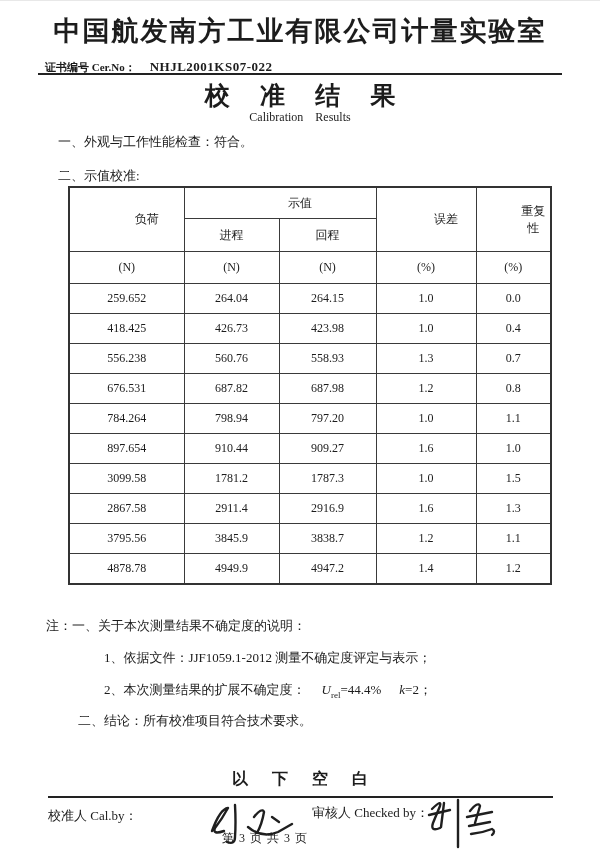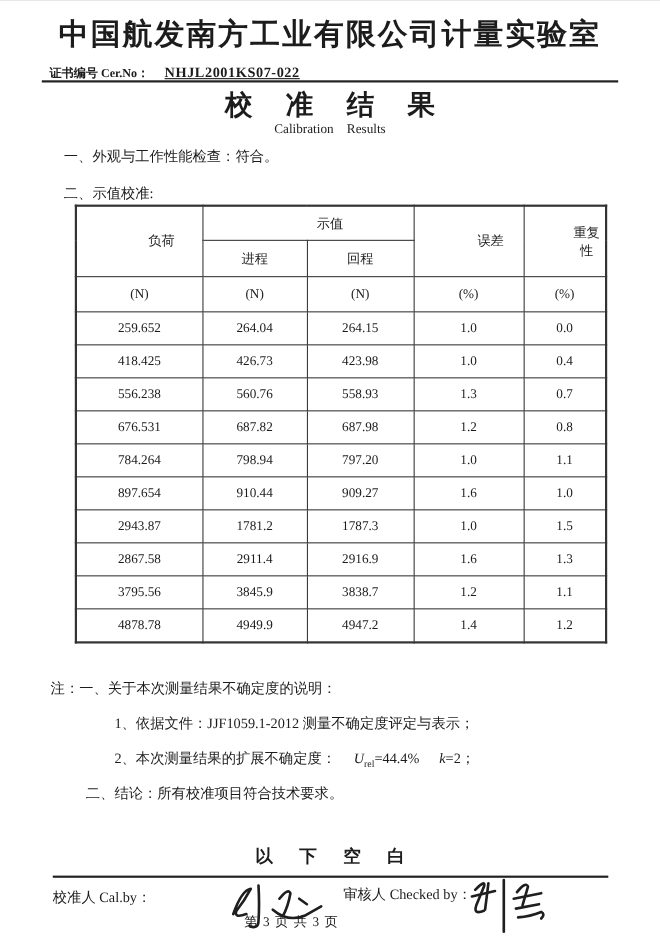--- a/index.html
+++ b/index.html
@@ -12,21 +12,21 @@
     color:#1c1c1c;
     overflow:hidden;
   }
   .abs{position:absolute;}
   .lab-title{
     top:12px;left:0;right:0;text-align:center;
     font-size:27px;font-weight:bold;letter-spacing:2px;
   }
   .cert-line{top:56px;left:45px;font-weight:bold;}
   .cert-label{font-size:11px;}
-  .cert-number{font-size:13px;margin-left:14px;letter-spacing:0.5px;text-decoration:underline;}
+  .cert-number{font-size:13px;margin-left:14px;letter-spacing:0.5px;}
   .divider{background:#222;height:2px;}
   .divider-top{top:72px;left:38px;width:524px;}
   .doc-title{
     top:78px;left:0;right:0;text-align:center;
     font-size:25px;font-weight:bold;letter-spacing:12px;text-indent:12px;
   }
   .doc-subtitle{
     top:109px;left:0;right:0;text-align:center;
     font-size:12px;white-space:pre;
   }
@@ -153,21 +153,21 @@
         <td>1.1</td>
       </tr>
       <tr class="datarow">
         <td>897.654</td>
         <td>910.44</td>
         <td>909.27</td>
         <td>1.6</td>
         <td>1.0</td>
       </tr>
       <tr class="datarow">
-        <td>2943.87</td>
+        <td>3099.58</td>
         <td>1781.2</td>
         <td>1787.3</td>
         <td>1.0</td>
         <td>1.5</td>
       </tr>
       <tr class="datarow">
         <td>2867.58</td>
         <td>2911.4</td>
         <td>2916.9</td>
         <td>1.6</td>

